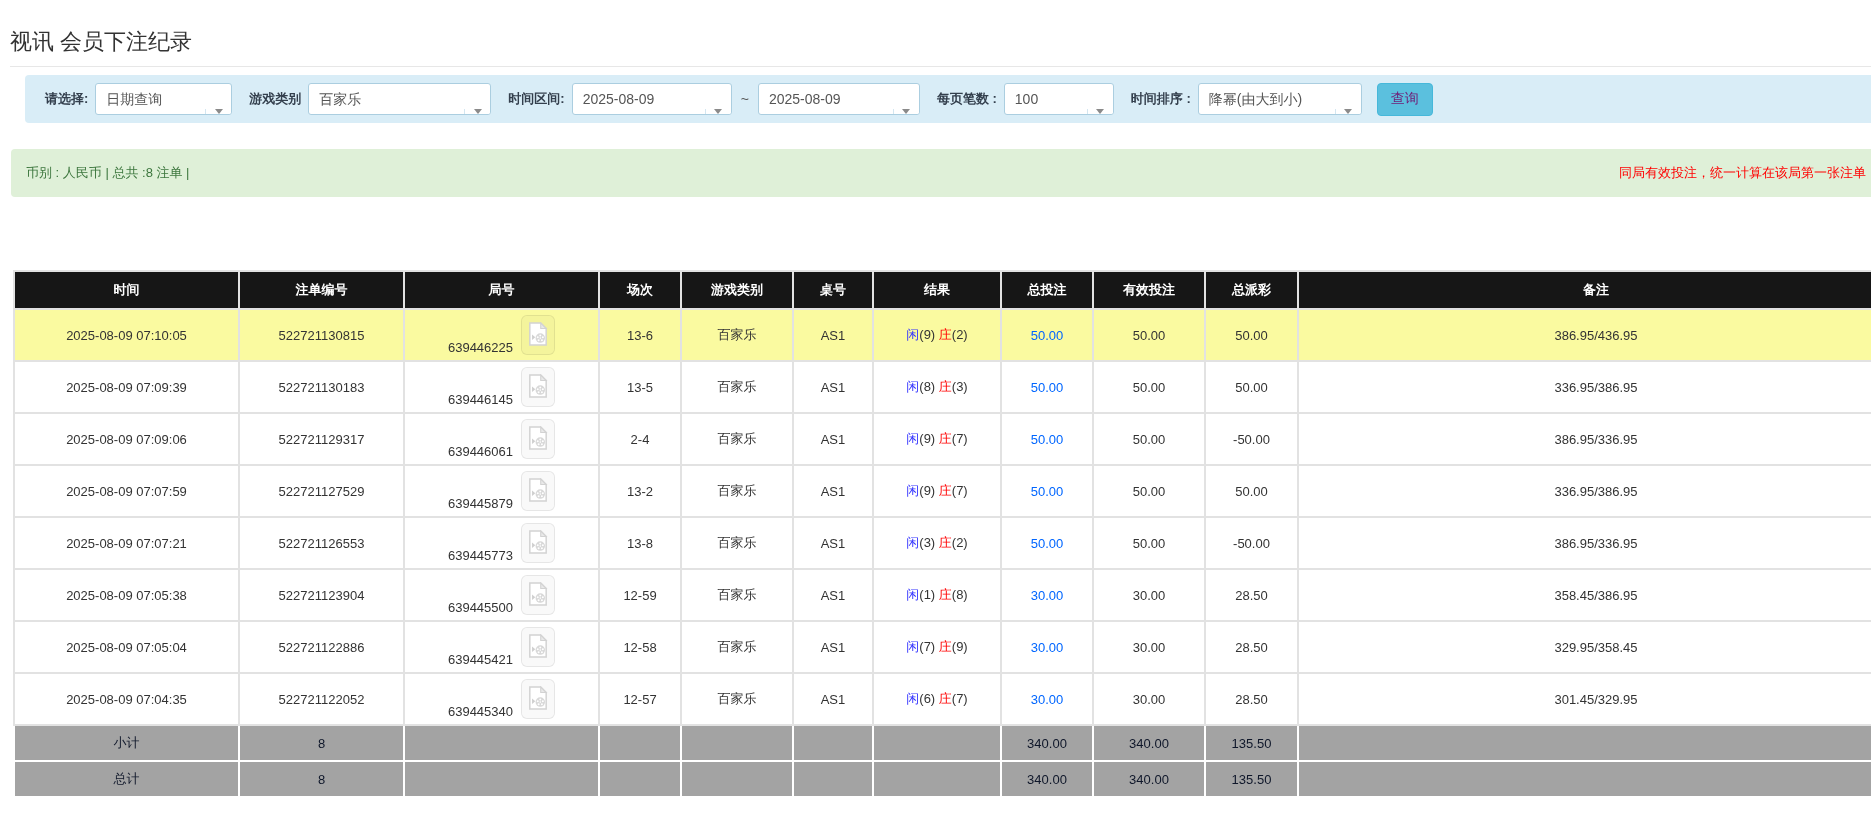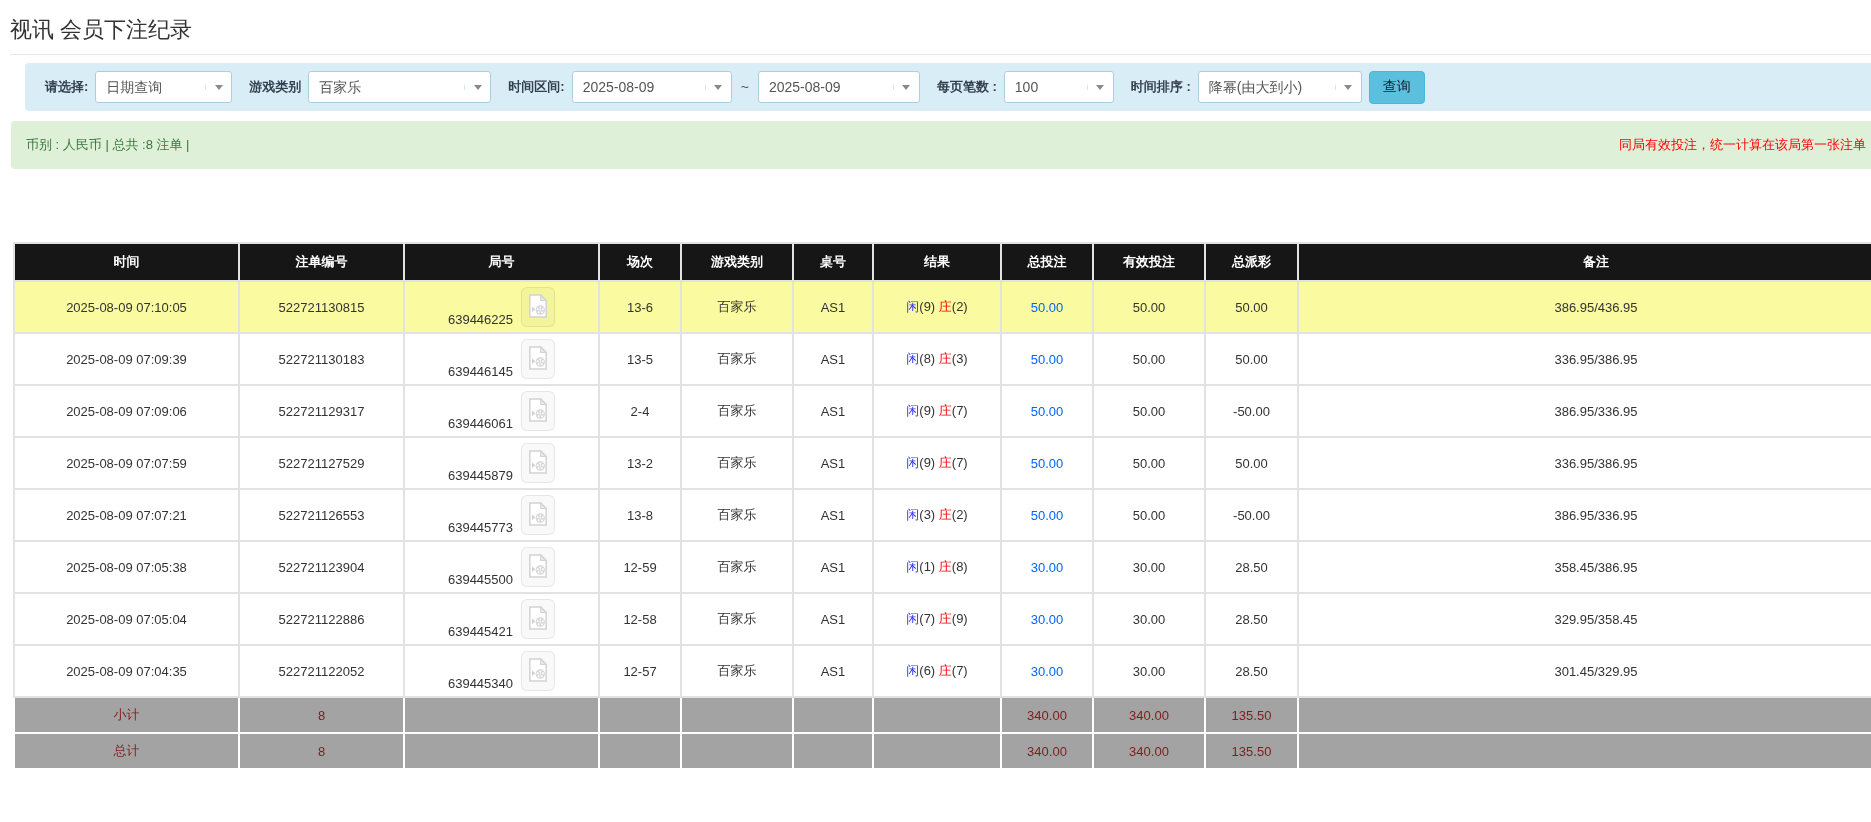--- a/index.html
+++ b/index.html
@@ -5,51 +5,51 @@
   * { box-sizing: border-box; }
   html, body { margin: 0; padding: 0; }
   body {
     width: 1871px; height: 822px; overflow: hidden;
     background: #ffffff;
     font-family: "Liberation Sans", "DejaVu Sans", sans-serif;
     color: #333;
   }
 
   
-  .page-header { margin: 0 0 0 10px; padding: 15px 0 9px 0; border-bottom: 1px solid #e7e7e7; width: 1861px; }
+  .page-header { margin: 12px 0 0 10px; padding: 15px 0 9px 0; border-bottom: 1px solid #e7e7e7; width: 1861px; }
   .page-title { font-size: 22px; font-weight: 400; color: #333; }
 
   
   .filter-bar {
     margin: 8px 0 0 25px; width: 1846px; height: 48px;
     background: var(--filter-bg, #d9edf7); border-radius: 4px 0 0 4px;
     display: flex; align-items: center; padding-left: 20px; gap: 7px;
   }
   .f-label { font-size: 13px; font-weight: bold; color: #333f4d; white-space: nowrap; margin-left: 10px; }
   .f-label:first-child { margin-left: 0; }
   .combo {
-    display: inline-flex; align-items: center; height: 32px;
+    display: inline-flex; align-items: flex-end; height: 32px;
     background: #fff; border: 1px solid #abceE0; border-radius: 3px; cursor: pointer;
   }
   .combo-text { flex: 1; padding: 0 10px; line-height: 30px; font-size: 14px; color: #555;
     white-space: nowrap; overflow: hidden; }
   .combo-btn { width: 26px; border-left: 1px solid #d3e6f0; display: flex; align-items: center;
     justify-content: center; background: #fff; border-radius: 0 3px 3px 0; }
   .caret { width: 0; height: 0; border-left: 4px solid transparent; border-right: 4px solid transparent;
     border-top: 5px solid #8a8a8a; }
   .tilde { font-size: 14px; color: #555; margin: 0 2px; }
   .search-btn {
-    margin-left: 0; height: 33px; padding: 0 13px; font-size: 14px; color: #0f172a;
+    margin-left: 8px; height: 33px; padding: 0 13px; font-size: 14px; color: #701a75;
     background: var(--accent, #5bc0de); border: 1px solid #46b8da; border-radius: 4px; cursor: pointer;
     font-family: inherit;
   }
 
   
   .summary-bar {
-    margin: 10px 0 0 11px; width: 1860px; height: 48px;
+    margin: 26px 0 0 11px; width: 1860px; height: 48px;
     background: var(--summary-bg, #dff0d8); border-radius: 4px 0 0 4px;
     display: flex; align-items: center; justify-content: space-between;
     padding: 0 5px 0 15px; font-size: 13px;
   }
   .summary-left { color: var(--summary-text, #3c763d); }
   .summary-note { color: var(--note-red, #ff0000); text-align: right; }
 
   
   .records-table {
     margin: 73px 0 0 13px; width: 1880px; table-layout: fixed;
@@ -57,21 +57,21 @@
   }
   .records-table th {
     background: var(--header-bg, #161616); color: #fff; font-weight: bold;
     height: 38px; border: 2px solid #e2e2e2; padding: 0 4px;
   }
   .records-table td {
     border: 2px solid #e2e2e2; height: 52px; padding: 0 4px; background: #fff; color: #333;
   }
   tr.highlight td { background: var(--highlight, #fafaa0); }
   .records-table tfoot td {
-    background: var(--footer-bg, #a3a3a3); color: #7f1d1d; height: 36px; border: 2px solid #ffffff;
+    background: var(--footer-bg, #a3a3a3); color: #0f172a; height: 36px; border: 2px solid #ffffff;
   }
   .round-wrap { display: inline-flex; align-items: flex-end; gap: 8px; }
   .video-btn {
     width: 34px; height: 40px; border-radius: 6px; border: 1px solid rgba(0,0,0,0.08);
     background: rgba(0,0,0,0.025); display: inline-flex; align-items: center; justify-content: center;
     cursor: pointer; padding: 0;
   }
   .res-p { color: var(--player-blue, #3333ff); }
   .res-b { color: var(--banker-red, #ff0000); }
   .res-n { color: #333; }

